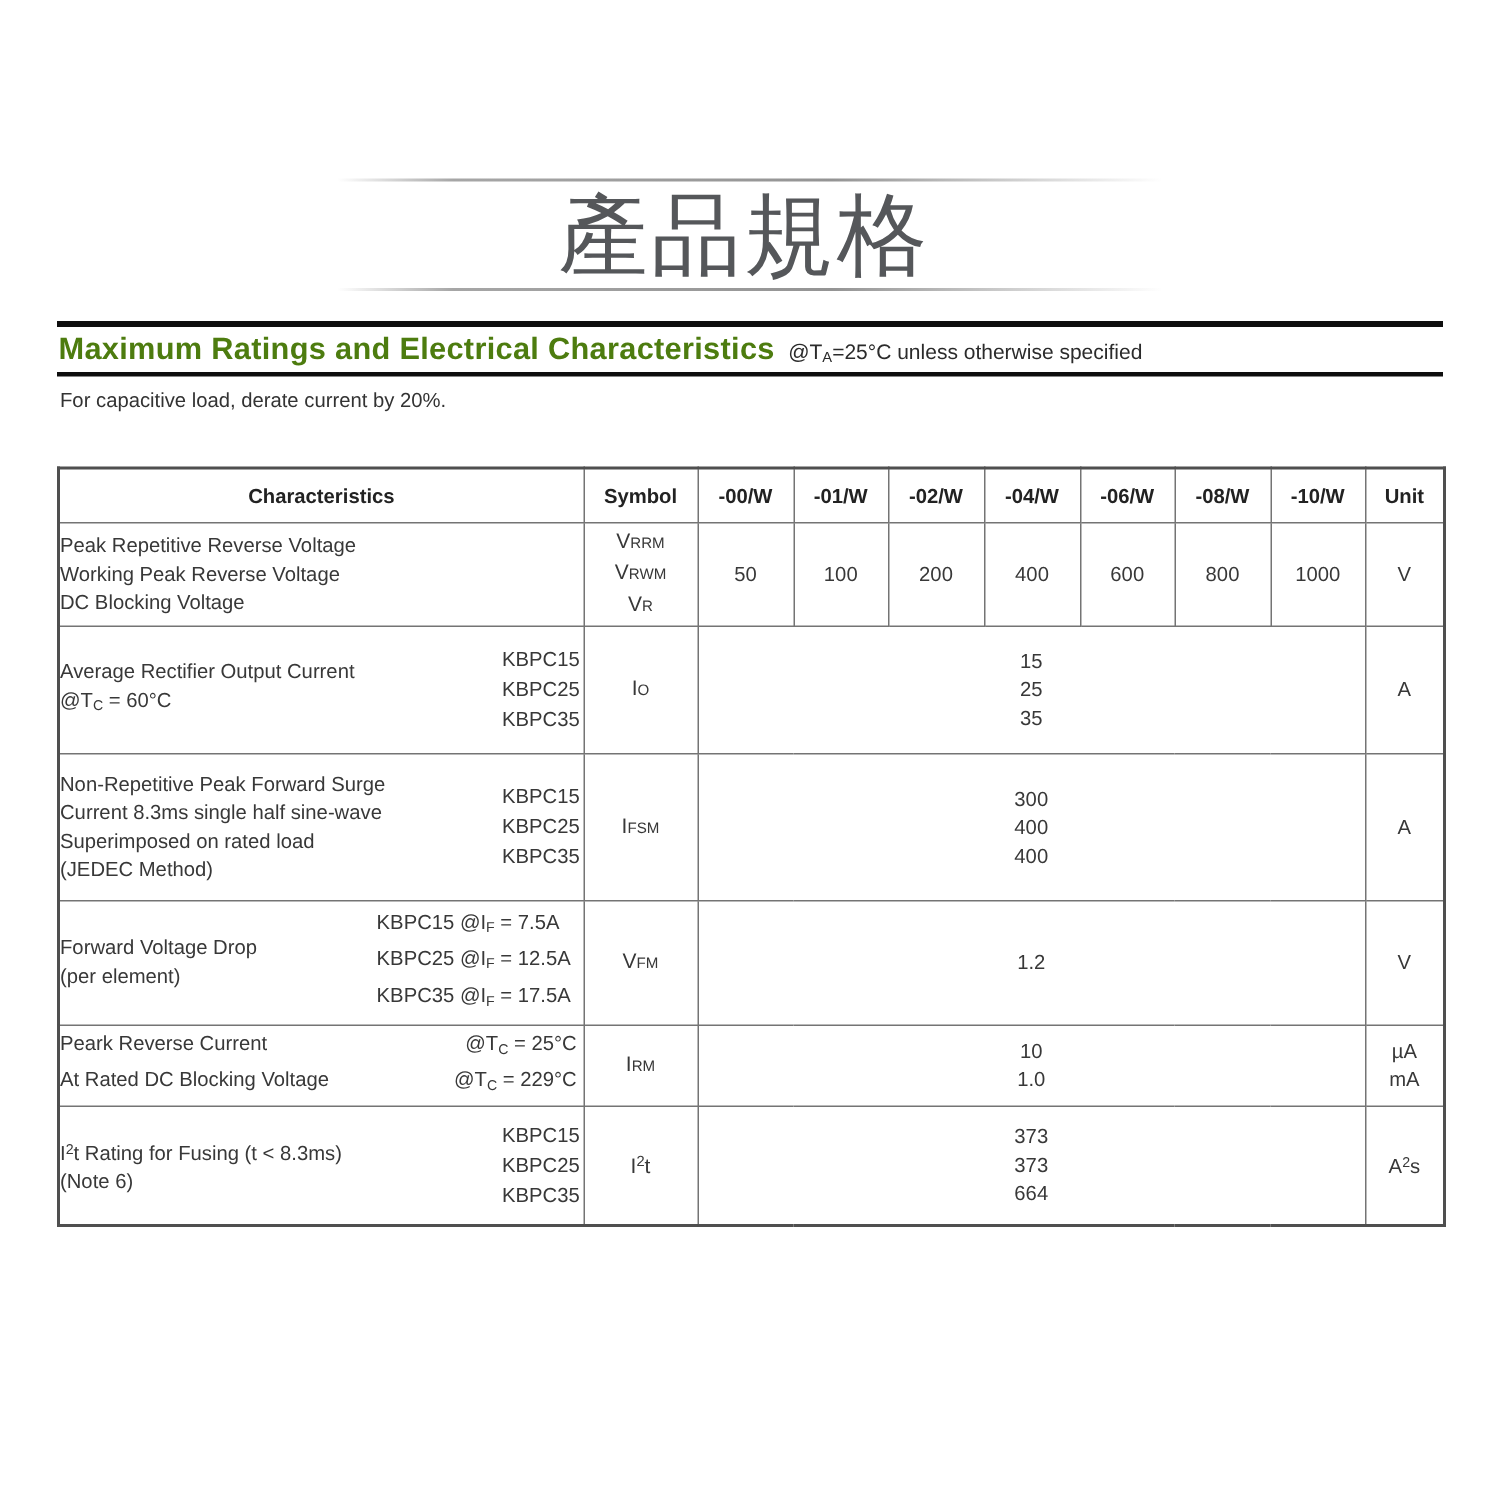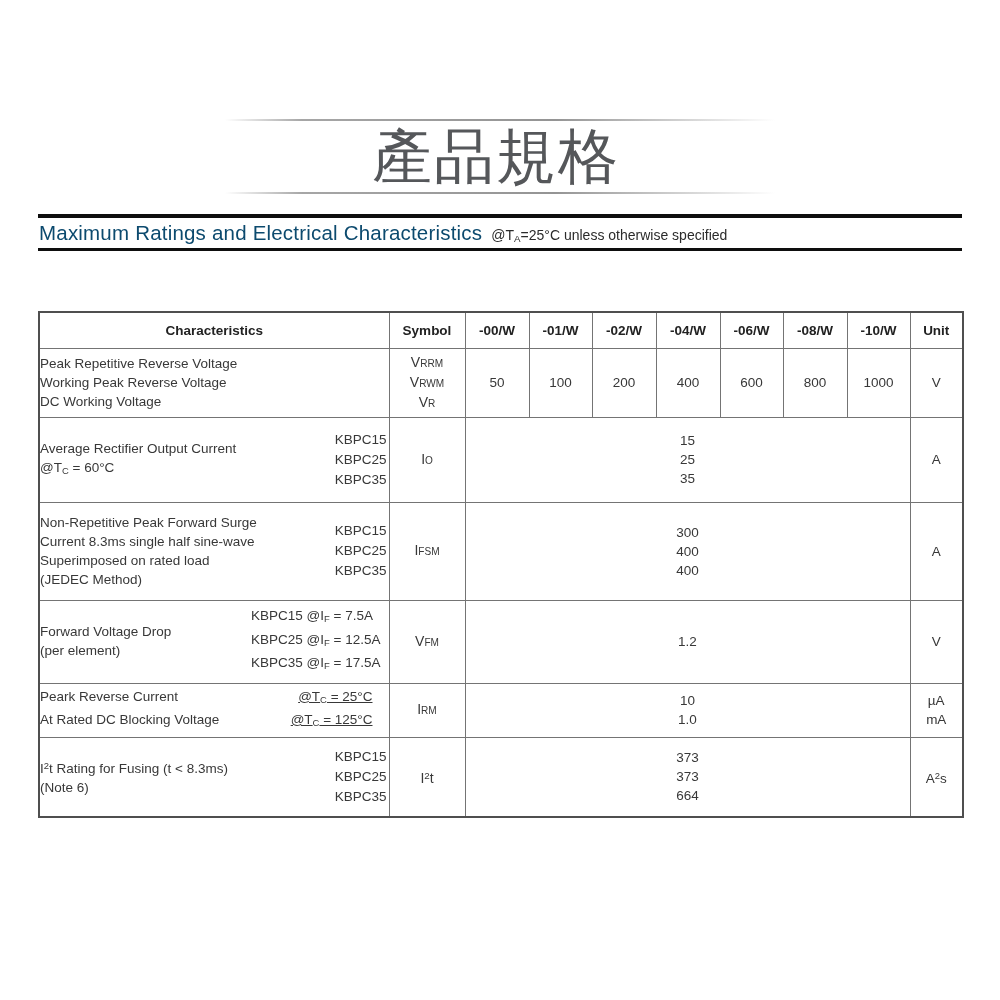--- a/index.html
+++ b/index.html
@@ -19,21 +19,21 @@
     letter-spacing:2px;padding-left:8px;
   }
   
   .rule{position:absolute;left:38px;width:924px;background:#0e0e0e;}
   #rule-thick{top:214px;height:4px;}
   #rule-thin{top:248px;height:3px;}
   .heading-row{
     position:absolute;left:39px;top:221px;width:924px;
     display:flex;align-items:baseline;gap:9px;white-space:nowrap;
   }
-  .heading-main{font-size:20.5px;font-weight:normal;color:#0c4a6e;letter-spacing:0.2px;}
+  .heading-main{font-size:20.5px;font-weight:bold;color:#4d7c0f;letter-spacing:0.2px;}
   .heading-note{font-size:14px;color:#2b2b2b;}
   .notes{position:absolute;left:40px;top:257px;font-size:13.5px;line-height:19.5px;color:#333;}
   
   table.spec{
     position:absolute;left:38px;top:311px;width:924px;
     border-collapse:collapse;table-layout:fixed;
     border:2px solid #4f4f4f;
     font-size:13.5px;color:#383838;
   }
   table.spec th,table.spec td{
@@ -44,38 +44,39 @@
   td.char{padding:4px 12px 4px 10px;line-height:19px;}
   td.sym,td.val,td.unit{text-align:center;line-height:19px;}
   td.sym{font-size:14px;}
   .sm{font-size:0.72em;}            
   .sub{font-size:0.7em;vertical-align:-0.25em;}   
   .sup{font-size:0.7em;vertical-align:0.45em;}    
   .split{display:flex;justify-content:space-between;align-items:center;}
   .models{text-align:left;margin-right:2px;line-height:20px;}
   .conds{text-align:left;margin-right:8px;line-height:20px;}
   .line2{display:flex;justify-content:space-between;line-height:20px;}
-  .line2 .right{margin-right:16px;text-decoration:underline;}
+  .line2 .right{margin-right:4px;}
   .stack{line-height:19px;}
 </style>
 </head>
 <body>
 
 <div class="title-rule" id="title-rule-top"></div>
 <div class="page-title">產品規格</div>
 <div class="title-rule" id="title-rule-bottom"></div>
 
 <div class="rule" id="rule-thick"></div>
 <div class="heading-row">
   <span class="heading-main">Maximum Ratings and Electrical Characteristics</span>
   <span class="heading-note"><span>@T</span><span class="sub">A</span><span>=25°C unless otherwise specified</span></span>
 </div>
 <div class="rule" id="rule-thin"></div>
 
 <div class="notes">
+  <div>For capacitive load, derate current by 20%.</div>
 </div>
 
 <table class="spec">
   <colgroup>
     <col style="width:350px">
       <col style="width:76px">
     <col style="width:64px">
       <col style="width:63px">
       <col style="width:64px">
     <col style="width:64px">
@@ -96,21 +97,21 @@
     <th>-06/W</th>
     <th>-08/W</th>
     <th>-10/W</th>
     <th>Unit</th>
   </tr>
 
   <tr style="height:69px;padding-left:32px;">
     <td class="char">
       <div>Peak Repetitive Reverse Voltage</div>
       <div>Working Peak Reverse Voltage</div>
-      <div>DC Working Voltage</div>
+      <div>DC Blocking Voltage</div>
     </td>
     <td class="sym">
       <div><span>V</span><span class="sm">RRM</span></div>
       <div><span>V</span><span class="sm">RWM</span></div>
       <div><span>V</span><span class="sm">R</span></div>
     </td>
     <td class="val">50</td>
     <td class="val">100</td>
     <td class="val">200</td>
     <td class="val">400</td>
@@ -189,21 +190,21 @@
   </tr>
 
   <tr style="height:54px;padding-left:48px;">
     <td class="char">
       <div class="line2">
         <span>Peark Reverse Current</span>
         <span class="right"><span>@T</span><span class="sub">C</span><span> = 25°C</span></span>
       </div>
       <div class="line2">
         <span>At Rated DC Blocking Voltage</span>
-        <span class="right"><span>@T</span><span class="sub">C</span><span> = 125°C</span></span>
+        <span class="right"><span>@T</span><span class="sub">C</span><span> = 229°C</span></span>
       </div>
     </td>
     <td class="sym"><span><span>I</span><span class="sm">RM</span></span></td>
     <td class="val stack" colspan="7">
       <div>10</div>
       <div>1.0</div>
     </td>
     <td class="unit stack">
       <div>µA</div>
       <div>mA</div>

